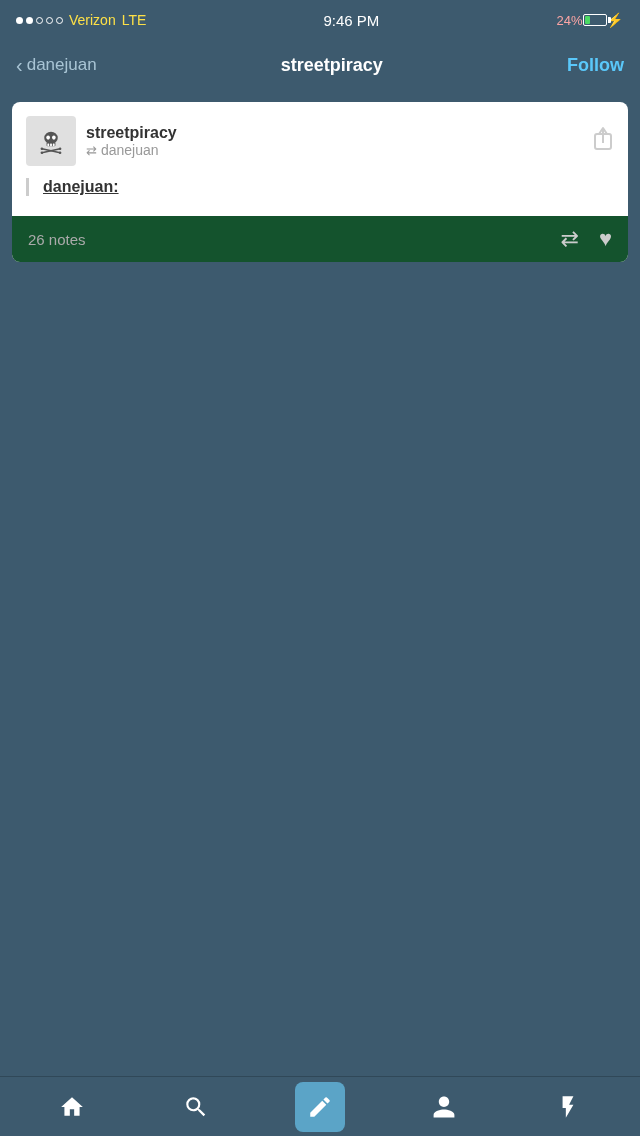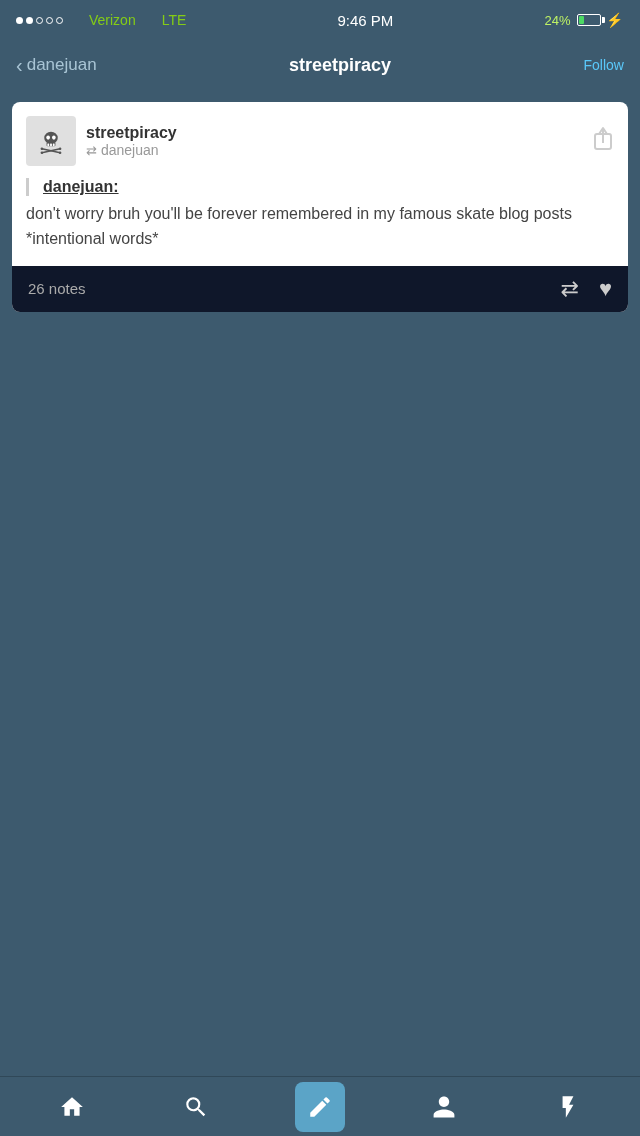--- a/index.html
+++ b/index.html
@@ -42,34 +42,32 @@
       height: 7px;
       border-radius: 50%;
       background: white;
     }
     .dot.empty {
       background: transparent;
       border: 1.5px solid white;
     }
     .carrier-text {
       font-size: 14px;
-      color: #84cc16;
-      margin-left: 20px;
+      color: #fde047;
     }
     .status-center {
       font-size: 15px;
       font-weight: 400;
       color: white;
     }
     .status-right {
       display: flex;
       align-items: center;
-      gap: 6px;
       font-size: 13px;
-      color: #bef264;
+      color: #fca5a5;
     }
     .battery-container {
       display: flex;
       align-items: center;
       gap: 3px;
     }
     .battery {
       width: 24px;
       height: 12px;
       border: 1.5px solid white;
@@ -118,22 +116,22 @@
       font-size: 20px;
       color: #a8c4d4;
     }
     .nav-title {
       color: white;
       font-size: 18px;
       font-weight: 700;
     }
     .nav-follow {
       color: #5ac8fa;
-      font-size: 14px;
-      font-weight: 400;
+      font-size: 18px;
+      font-weight: 700;
       cursor: pointer;
     }
 
     
     .main-content {
       flex: 1;
       padding: 12px;
       overflow-y: auto;
     }
 
@@ -218,21 +216,21 @@
 
     .post-response {
       font-size: 16px;
       color: #444;
       line-height: 1.55;
       margin-top: 4px;
     }
 
     
     .post-footer {
-      background: #0f172a;
+      background: #14532d;
       padding: 10px 16px;
       display: flex;
       align-items: center;
       justify-content: space-between;
     }
     .notes-count {
       font-size: 15px;
       color: #aaa;
     }
     .post-actions {
@@ -359,21 +357,20 @@
         </svg>
       </span>
     </div>
 
     <div class="post-body">
 
       <div class="blockquote-section">
         <div class="blockquote-author">danejuan:</div>
       </div>
 
-      <div class="post-response">don't worry bruh you'll be forever remembered in my famous skate blog posts *intentional words*</div>
 
     </div>
 
     <div class="post-footer">
       <span class="notes-count">26 notes</span>
       <div class="post-actions">
         <span class="action-icon">⇄</span>
         <span class="action-icon">♥</span>
       </div>
     </div>

